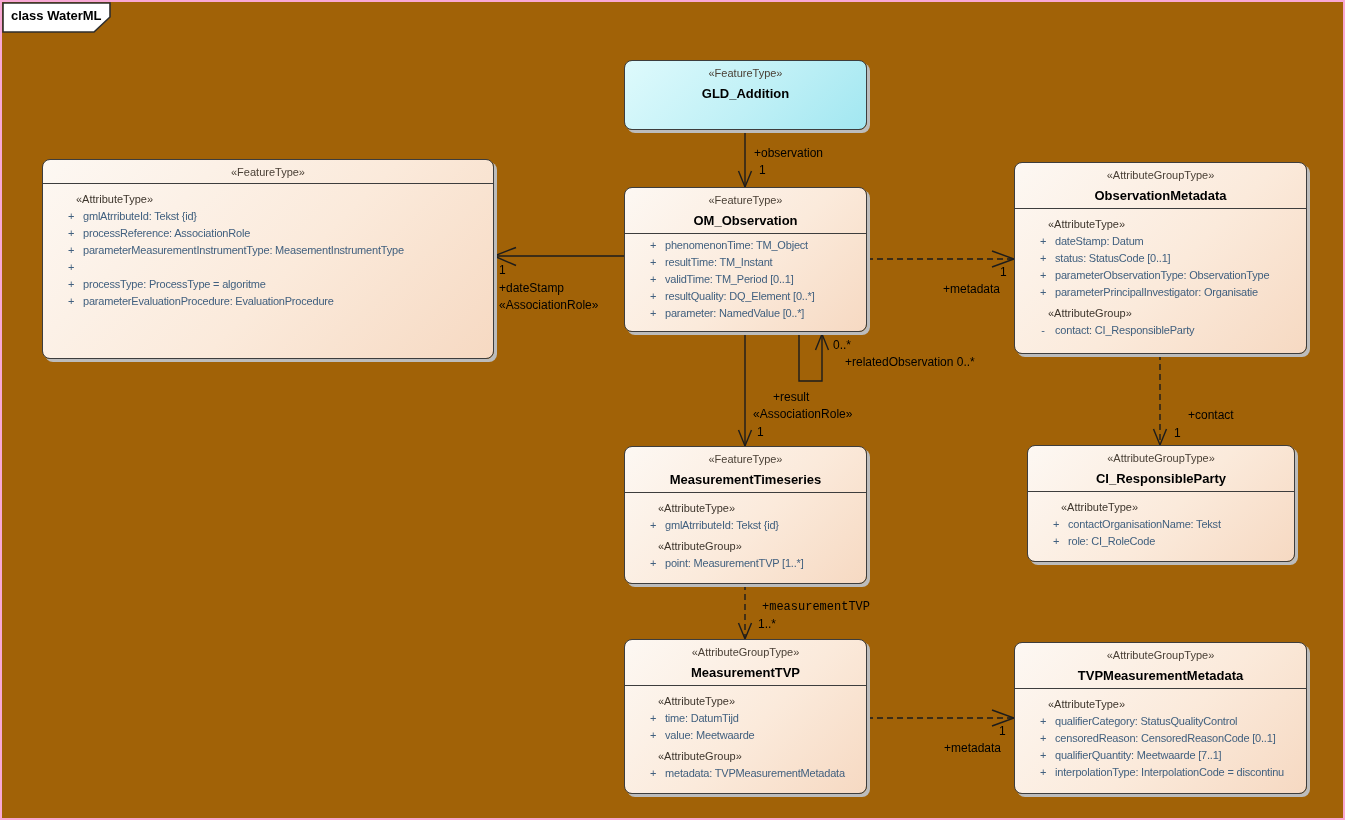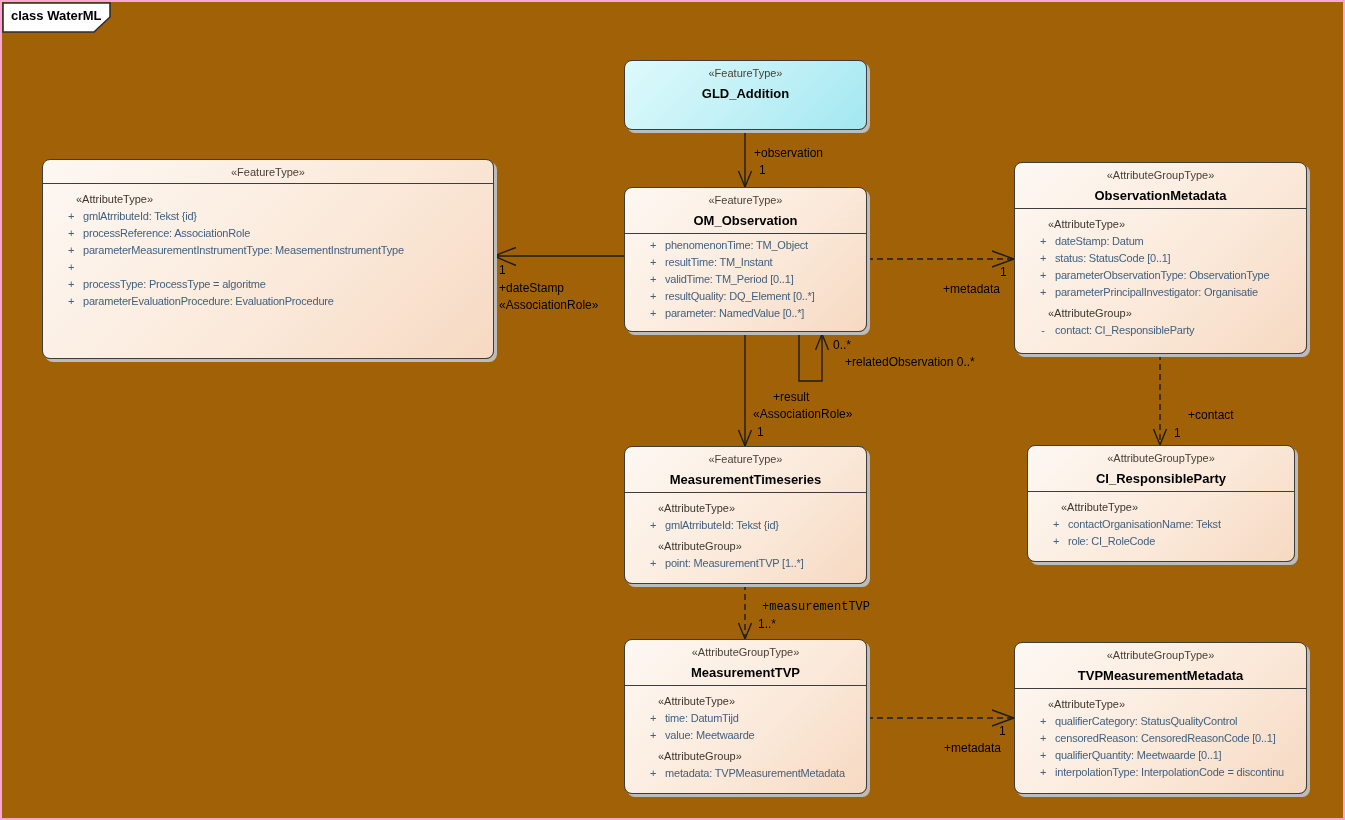--- a/index.html
+++ b/index.html
@@ -231,21 +231,21 @@
         <div class="attr-row">
           <span class="vis">+</span>
           <span class="attr-text">qualifierCategory: StatusQualityControl</span>
         </div>
         <div class="attr-row">
           <span class="vis">+</span>
           <span class="attr-text">censoredReason: CensoredReasonCode [0..1]</span>
         </div>
         <div class="attr-row">
           <span class="vis">+</span>
-          <span class="attr-text">qualifierQuantity: Meetwaarde [0..1]</span>
+          <span class="attr-text">qualifierQuantity: Meetwaarde [7..1]</span>
         </div>
         <div class="attr-row">
           <span class="vis">+</span>
           <span class="attr-text">interpolationType: InterpolationCode = discontinu</span>
         </div>
       </div>
   </div>
 
   <span class="conn-label" style="left:752px;top:144px;">+observation</span>
   <span class="conn-label" style="left:757px;top:161px;">1</span>

